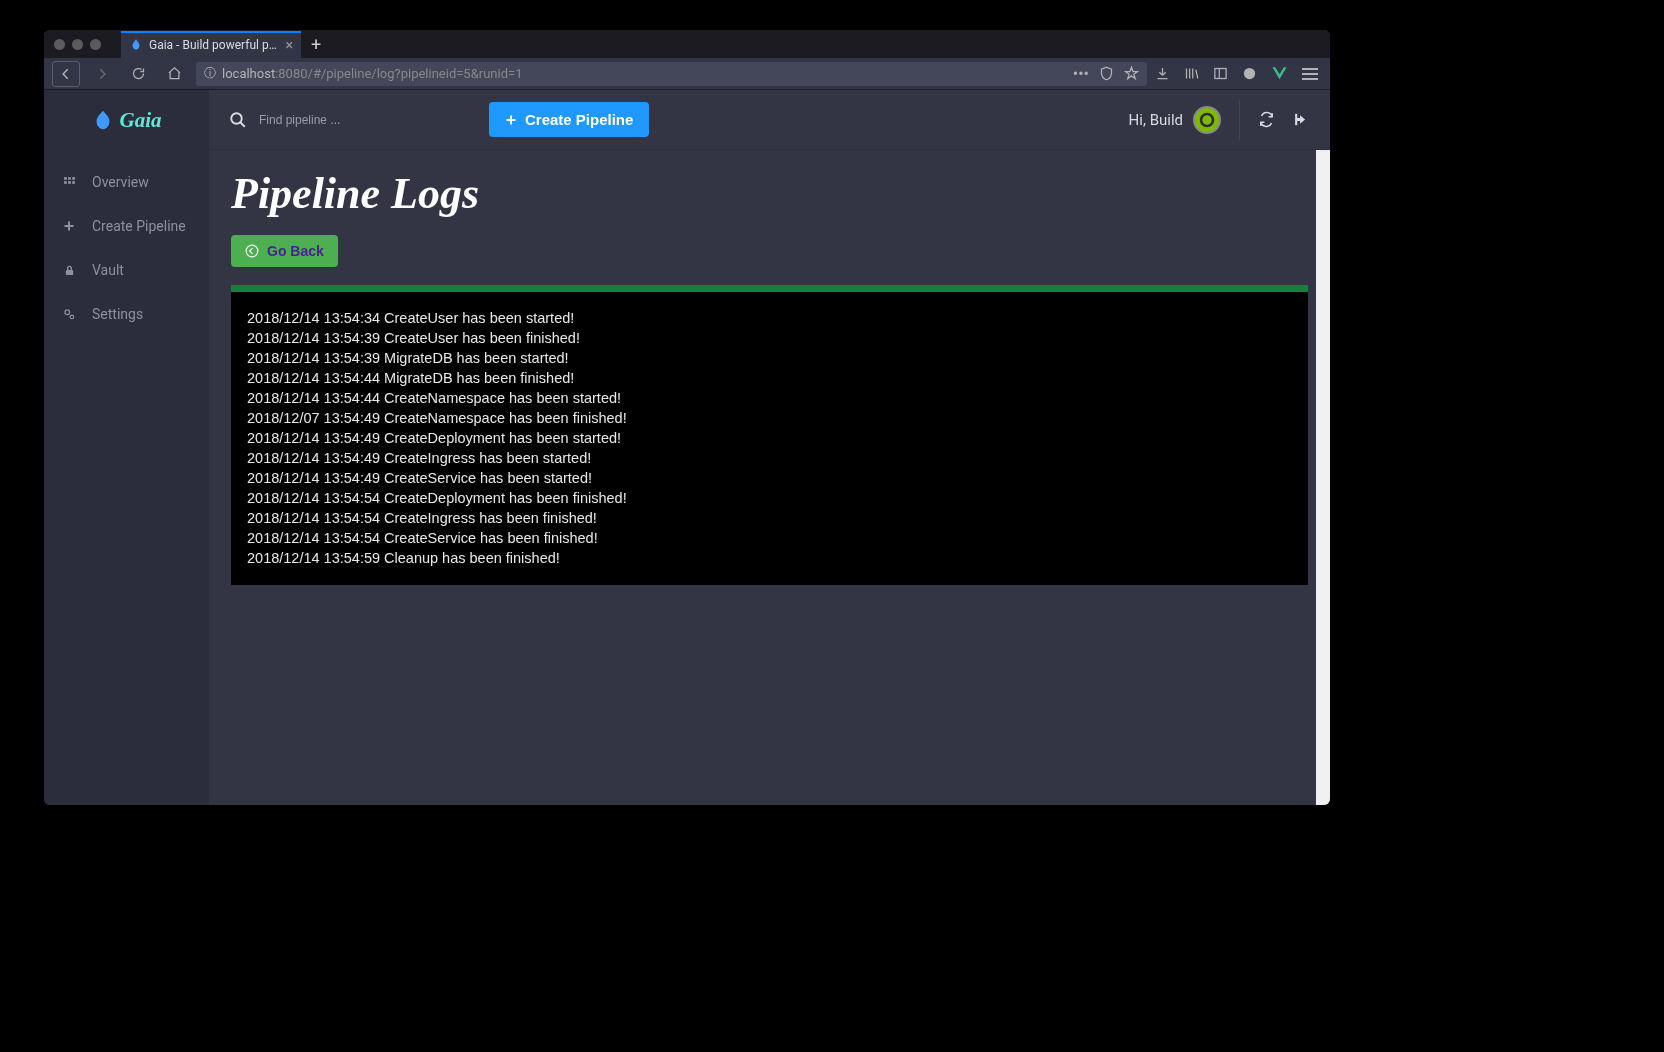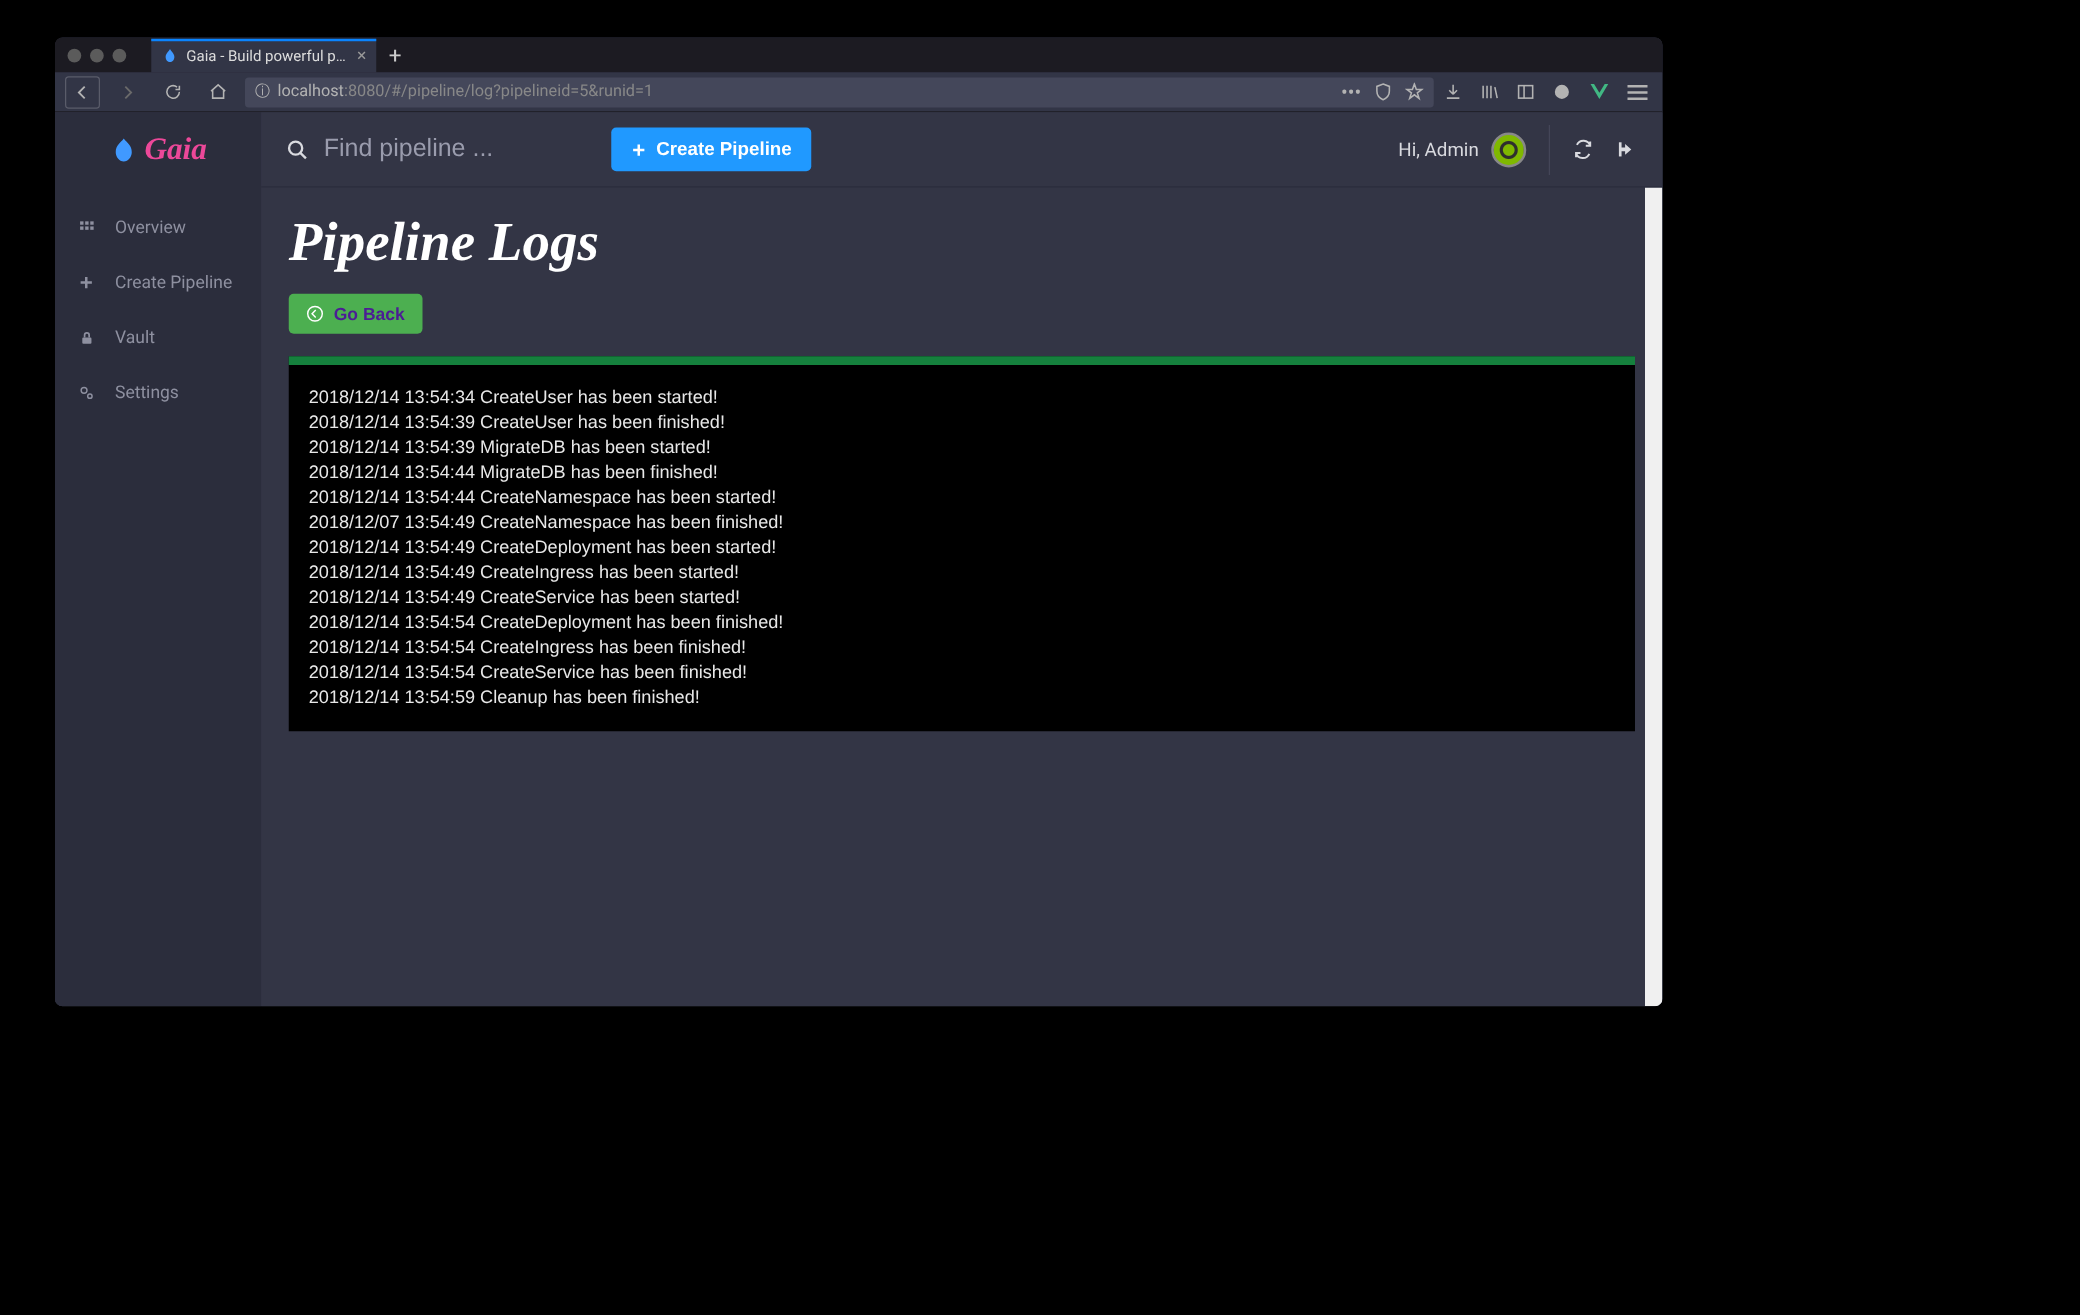--- a/index.html
+++ b/index.html
@@ -150,22 +150,22 @@
 }
 .logo {
   height: 60px;
   display: flex;
   align-items: center;
   justify-content: center;
   gap: 6px;
 }
 .logo-text {
   font-family: "Brush Script MT", cursive;
-  font-size: 25px;
-  color: #ec4899;
+  font-size: 21px;
+  color: #5eead4;
   font-style: italic;
   font-weight: bold;
 }
 .logo-icon {
   width: 22px;
   height: 22px;
 }
 .nav-list {
   padding-top: 10px;
 }
@@ -204,21 +204,21 @@
   align-items: center;
   gap: 12px;
   flex: 0 0 240px;
 }
 .search-icon { color: #d9dadf; }
 .search-input {
   background: transparent;
   border: none;
   outline: none;
   color: #22c55e;
-  font-size: 20px;
+  font-size: 12px;
   width: 180px;
 }
 .search-input::placeholder { color: #9a9cad; }
 .btn-create {
   background: #2099ff;
   color: #fff;
   border: none;
   padding: 9px 16px;
   border-radius: 4px;
   font-size: 15px;
@@ -449,21 +449,21 @@
         <button class="btn-create">
           <span>
             <svg width="12" height="12" viewBox="0 0 24 24">
                 <path stroke="#fff" stroke-width="4" d="M12 3v18M3 12h18"></path>
               </svg>
           </span>
           <span>Create Pipeline</span>
         </button>
         <div class="topbar-right">
           <div class="greeting">
-            <span><span>Hi, </span><span>Admin</span></span>
+            <span><span>Hi, </span><span>Build</span></span>
             <div class="avatar"></div>
           </div>
           <div class="vdivider"></div>
           <span class="top-icon">
             <svg width="17" height="17" viewBox="0 0 24 24">
                 <path fill="none" stroke="#d9dadf" stroke-width="2.2" d="M20 8A8 8 0 0 0 5 7M4 16a8 8 0 0 0 15 1M20 3v5h-5M4 21v-5h5"></path>
               </svg>
           </span>
           <span class="top-icon">
             <svg width="17" height="17" viewBox="0 0 24 24">

